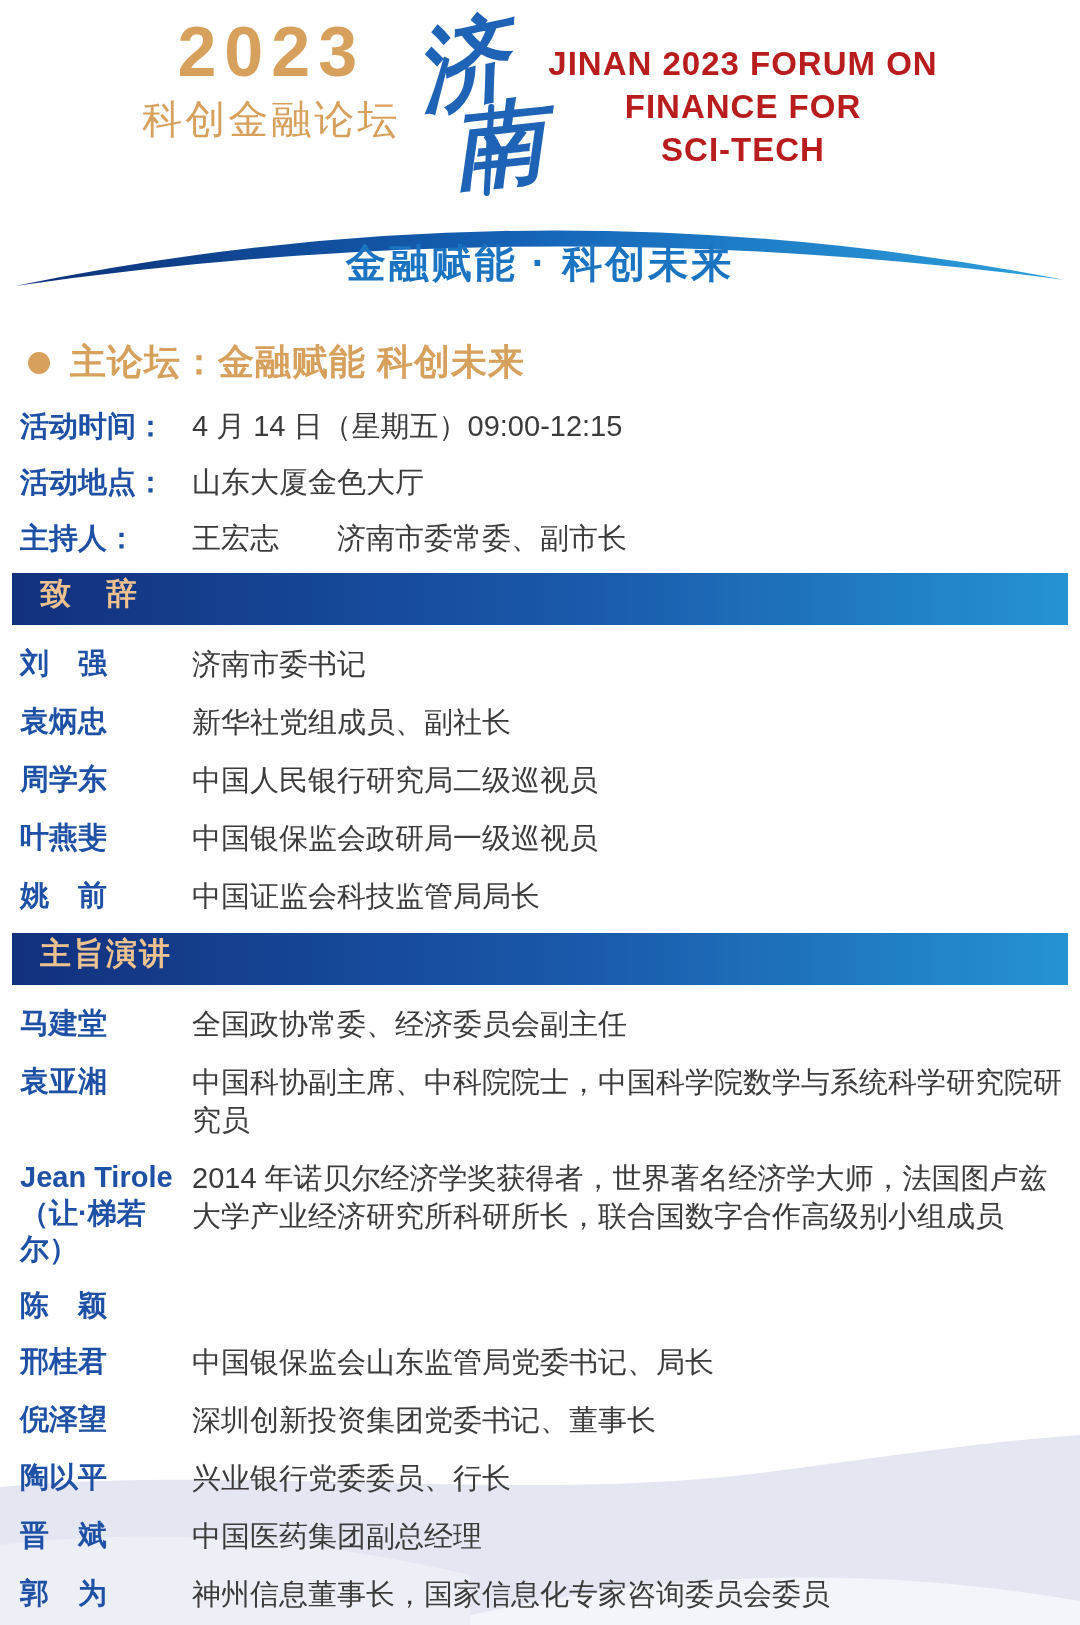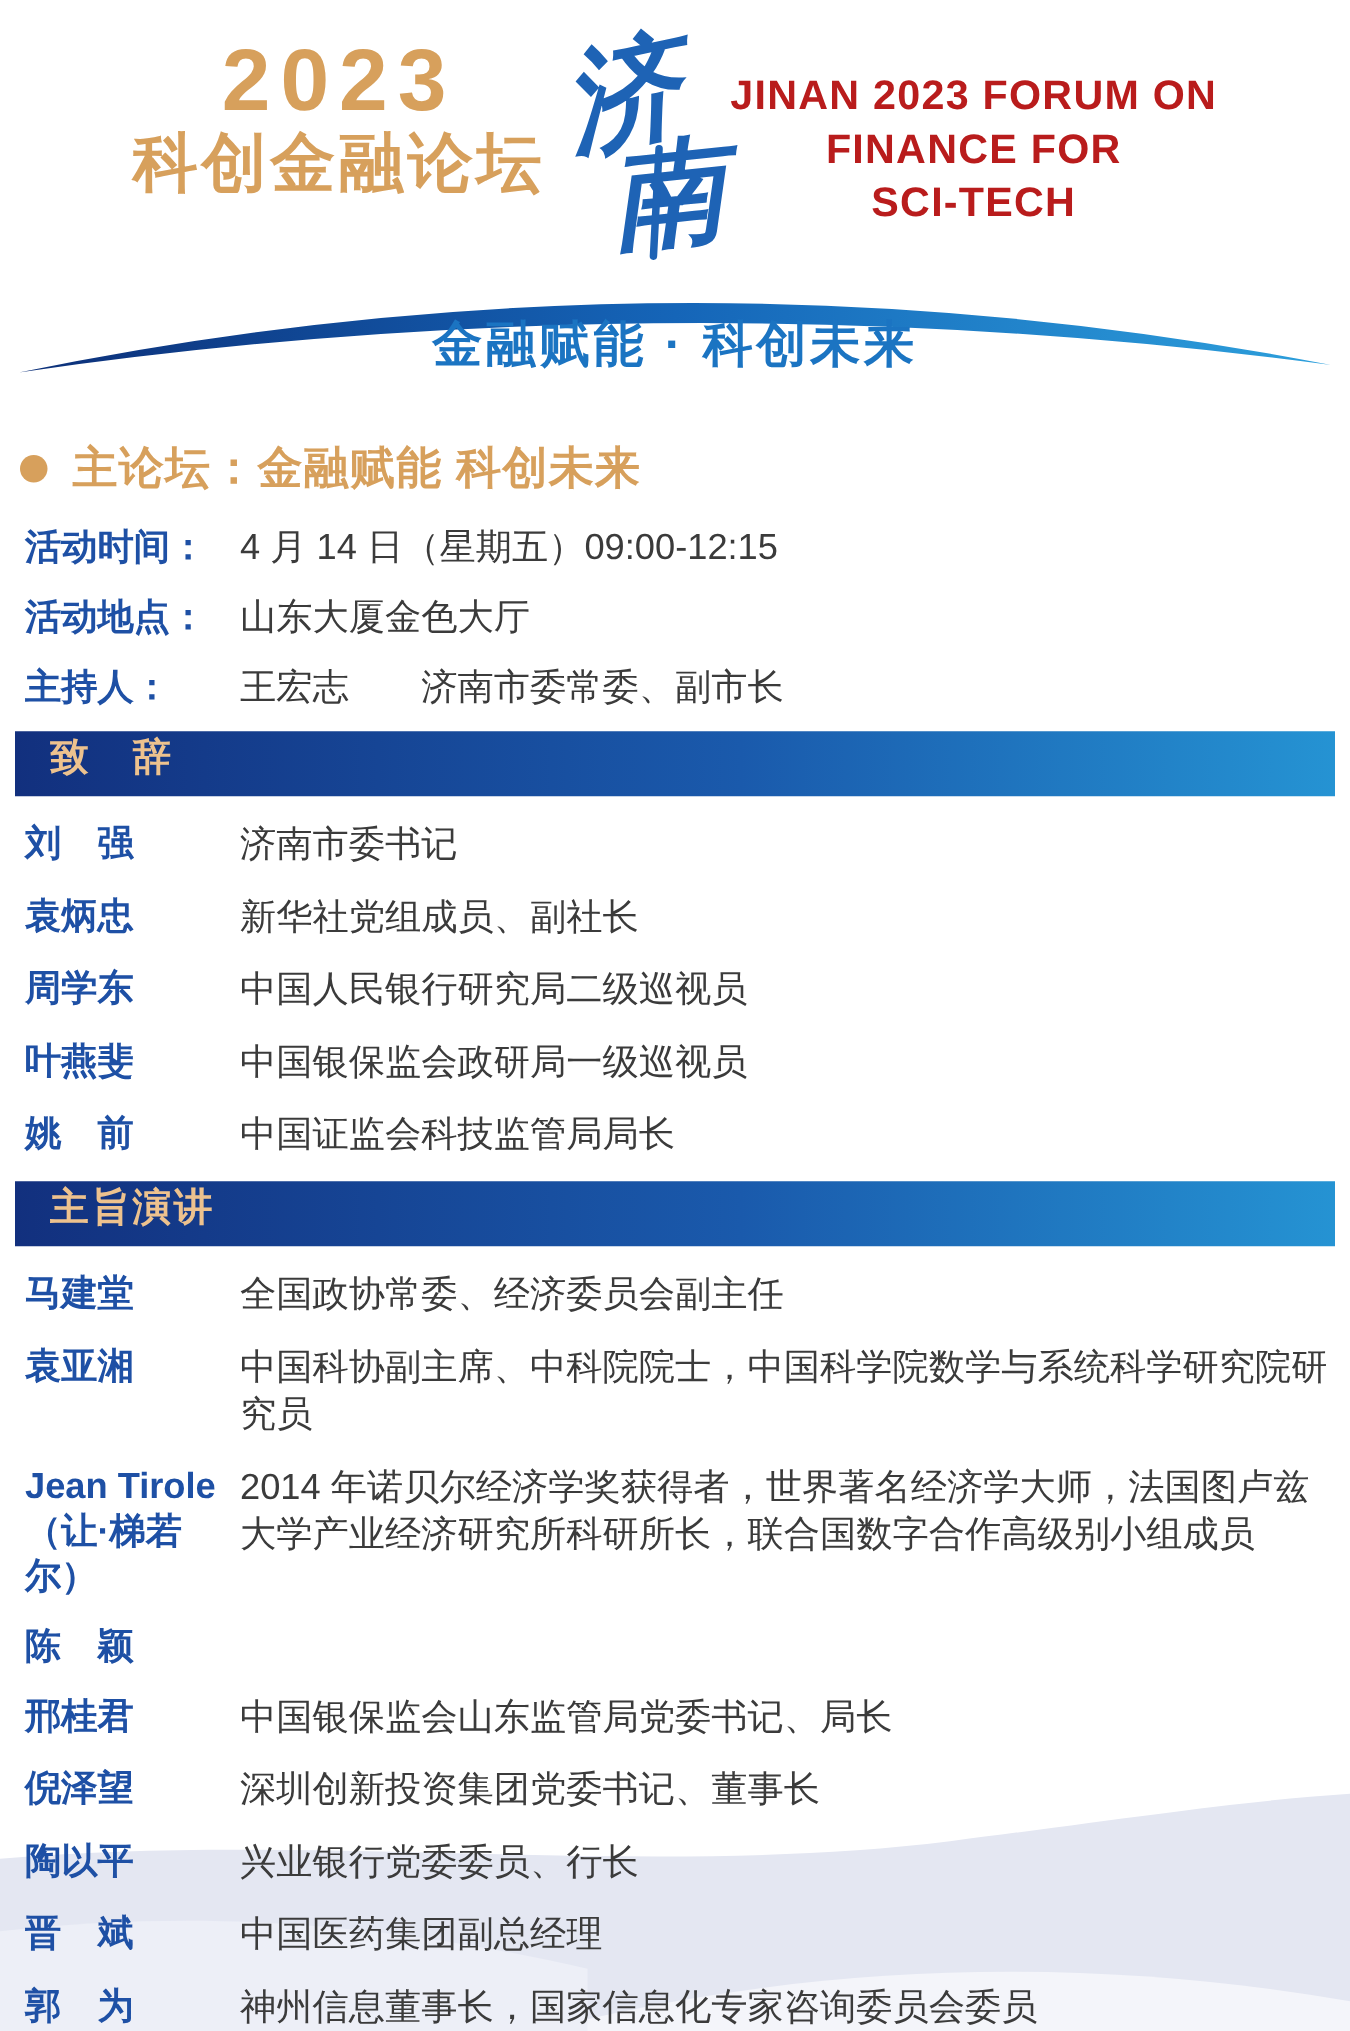--- a/index.html
+++ b/index.html
@@ -5,39 +5,39 @@
   html,body { margin:0; padding:0; background:#ffffff; }
   .page {
     position:relative; width:1080px; height:1625px; overflow:hidden;
     background:#ffffff;
     font-family:"Liberation Sans","DejaVu Sans",sans-serif;
   }
   .footer-wave { position:absolute; left:0; bottom:0; z-index:1; }
   .content { position:relative; z-index:2; }
 
   
-  .logo-row { display:flex; justify-content:center; align-items:flex-start; padding-top:28px; height:182px; }
+  .logo-row { display:flex; justify-content:center; align-items:flex-start; padding-top:16px; height:182px; }
   .logo-cn { text-align:center; color:#D7A05C; }
   .logo-year { font-size:70px; font-weight:bold; letter-spacing:8px; line-height:72px; }
-  .logo-title { font-size:52px; font-weight:bold; letter-spacing:3px; line-height:62px; }
+  .logo-title { font-size:40px; font-weight:normal; letter-spacing:3px; line-height:62px; }
   .logo-cal { position:relative; width:148px; height:182px; color:#1E63B5; flex:none; }
   .cal-char { position:absolute; font-size:92px; font-weight:bold; font-style:italic; line-height:1; }
   .cal-1 { top:2px; left:16px; transform:rotate(-12deg); }
   .cal-2 { top:82px; left:52px; transform:rotate(-6deg); }
   .cal-stroke { position:absolute; left:86px; top:88px; width:6px; height:92px; background:#1E63B5; transform:rotate(3deg); border-radius:3px; }
   .logo-en { color:#b91c1c; font-weight:bold; font-size:33px; text-align:center; line-height:43px; padding-top:26px; letter-spacing:1px; }
 
   
   .swoosh-wrap { position:relative; height:98px; margin-top:8px; }
   .swoosh-wrap svg { position:absolute; top:0; left:0; }
   .banner-slogan { position:absolute; left:0; right:0; top:30px; text-align:center;
     font-size:40px; font-weight:bold; color:#1B74C2; letter-spacing:3px; }
 
   
-  .main-title-row { display:flex; align-items:center; gap:20px; padding-left:16px; margin-top:34px; }
+  .main-title-row { display:flex; align-items:center; gap:20px; padding-left:28px; margin-top:34px; }
   .bullet { width:22px; height:22px; border-radius:50%; background:#D7A05C; flex:none; }
   .main-title { font-size:36px; font-weight:bold; color:#D7A05C; margin:0; letter-spacing:1px; }
 
   
   .meta-row { display:flex; padding-left:20px; margin-top:22px; }
   .meta-label { width:172px; flex:none; color:#1E50A5; font-weight:bold; font-size:29px; line-height:34px; }
   .meta-value { color:#3B3B3B; font-size:29px; line-height:34px; }
 
   
   .section-bar { margin:18px 12px 0; height:52px;

